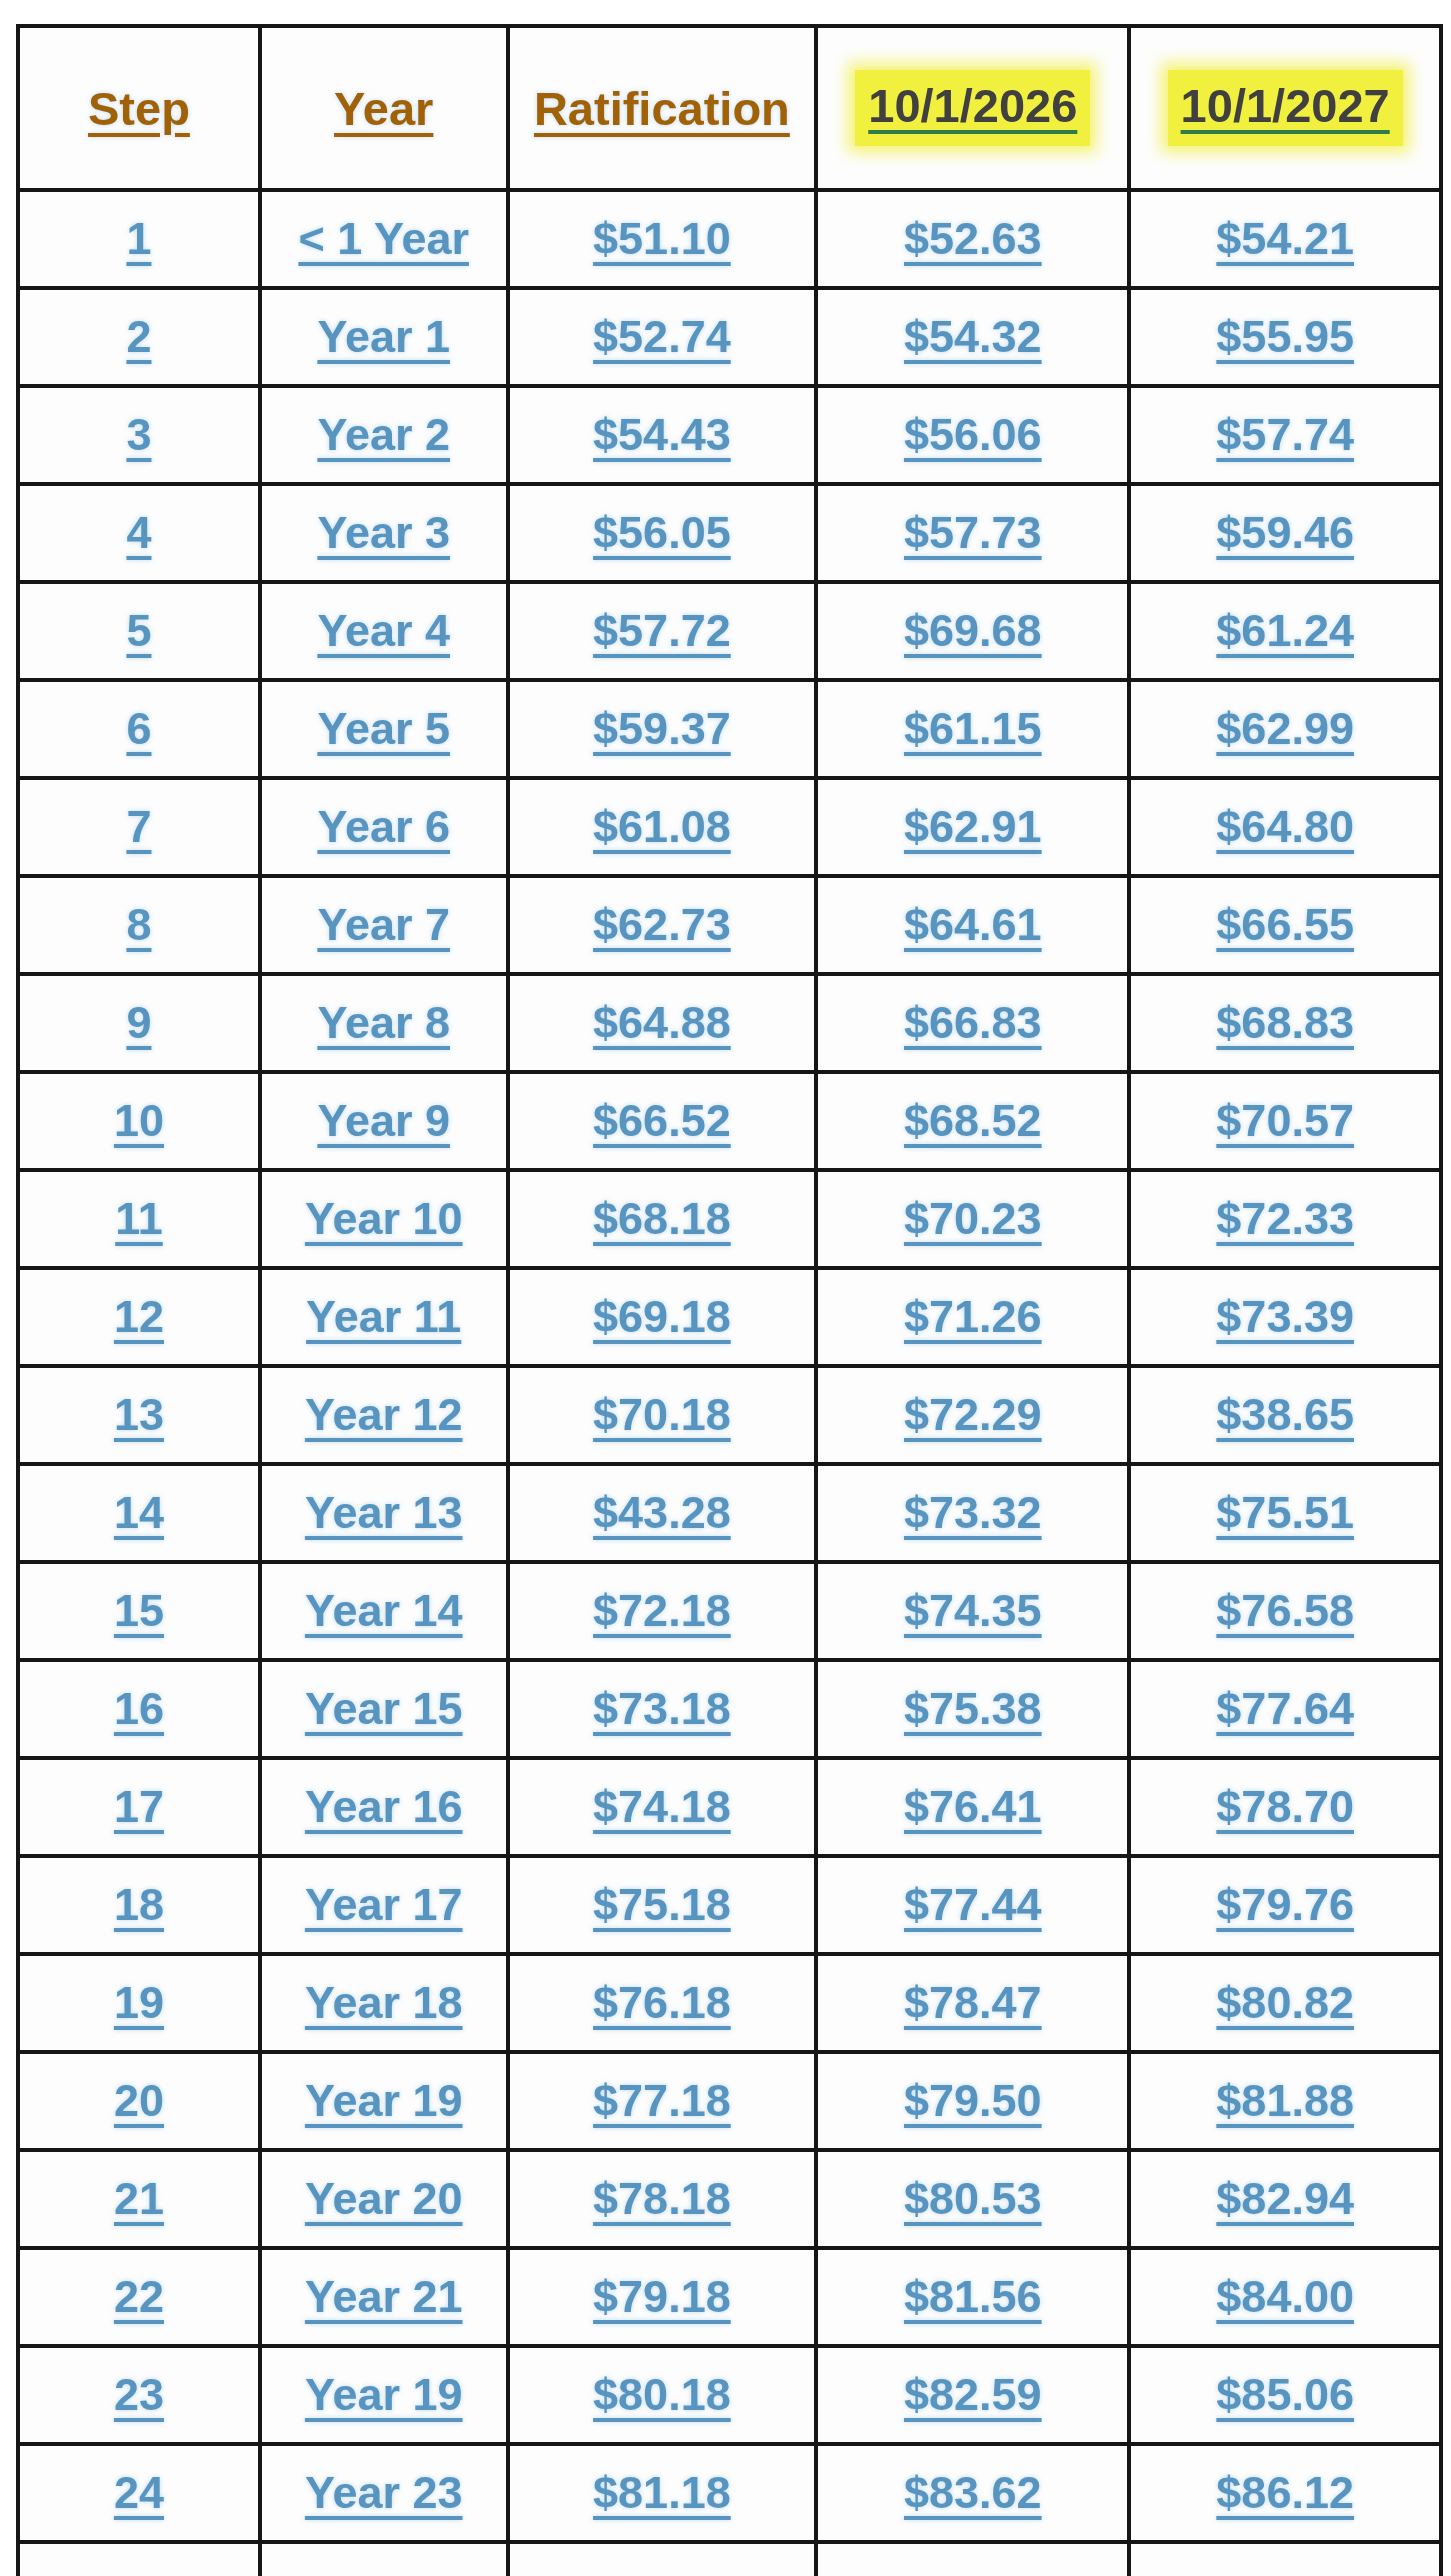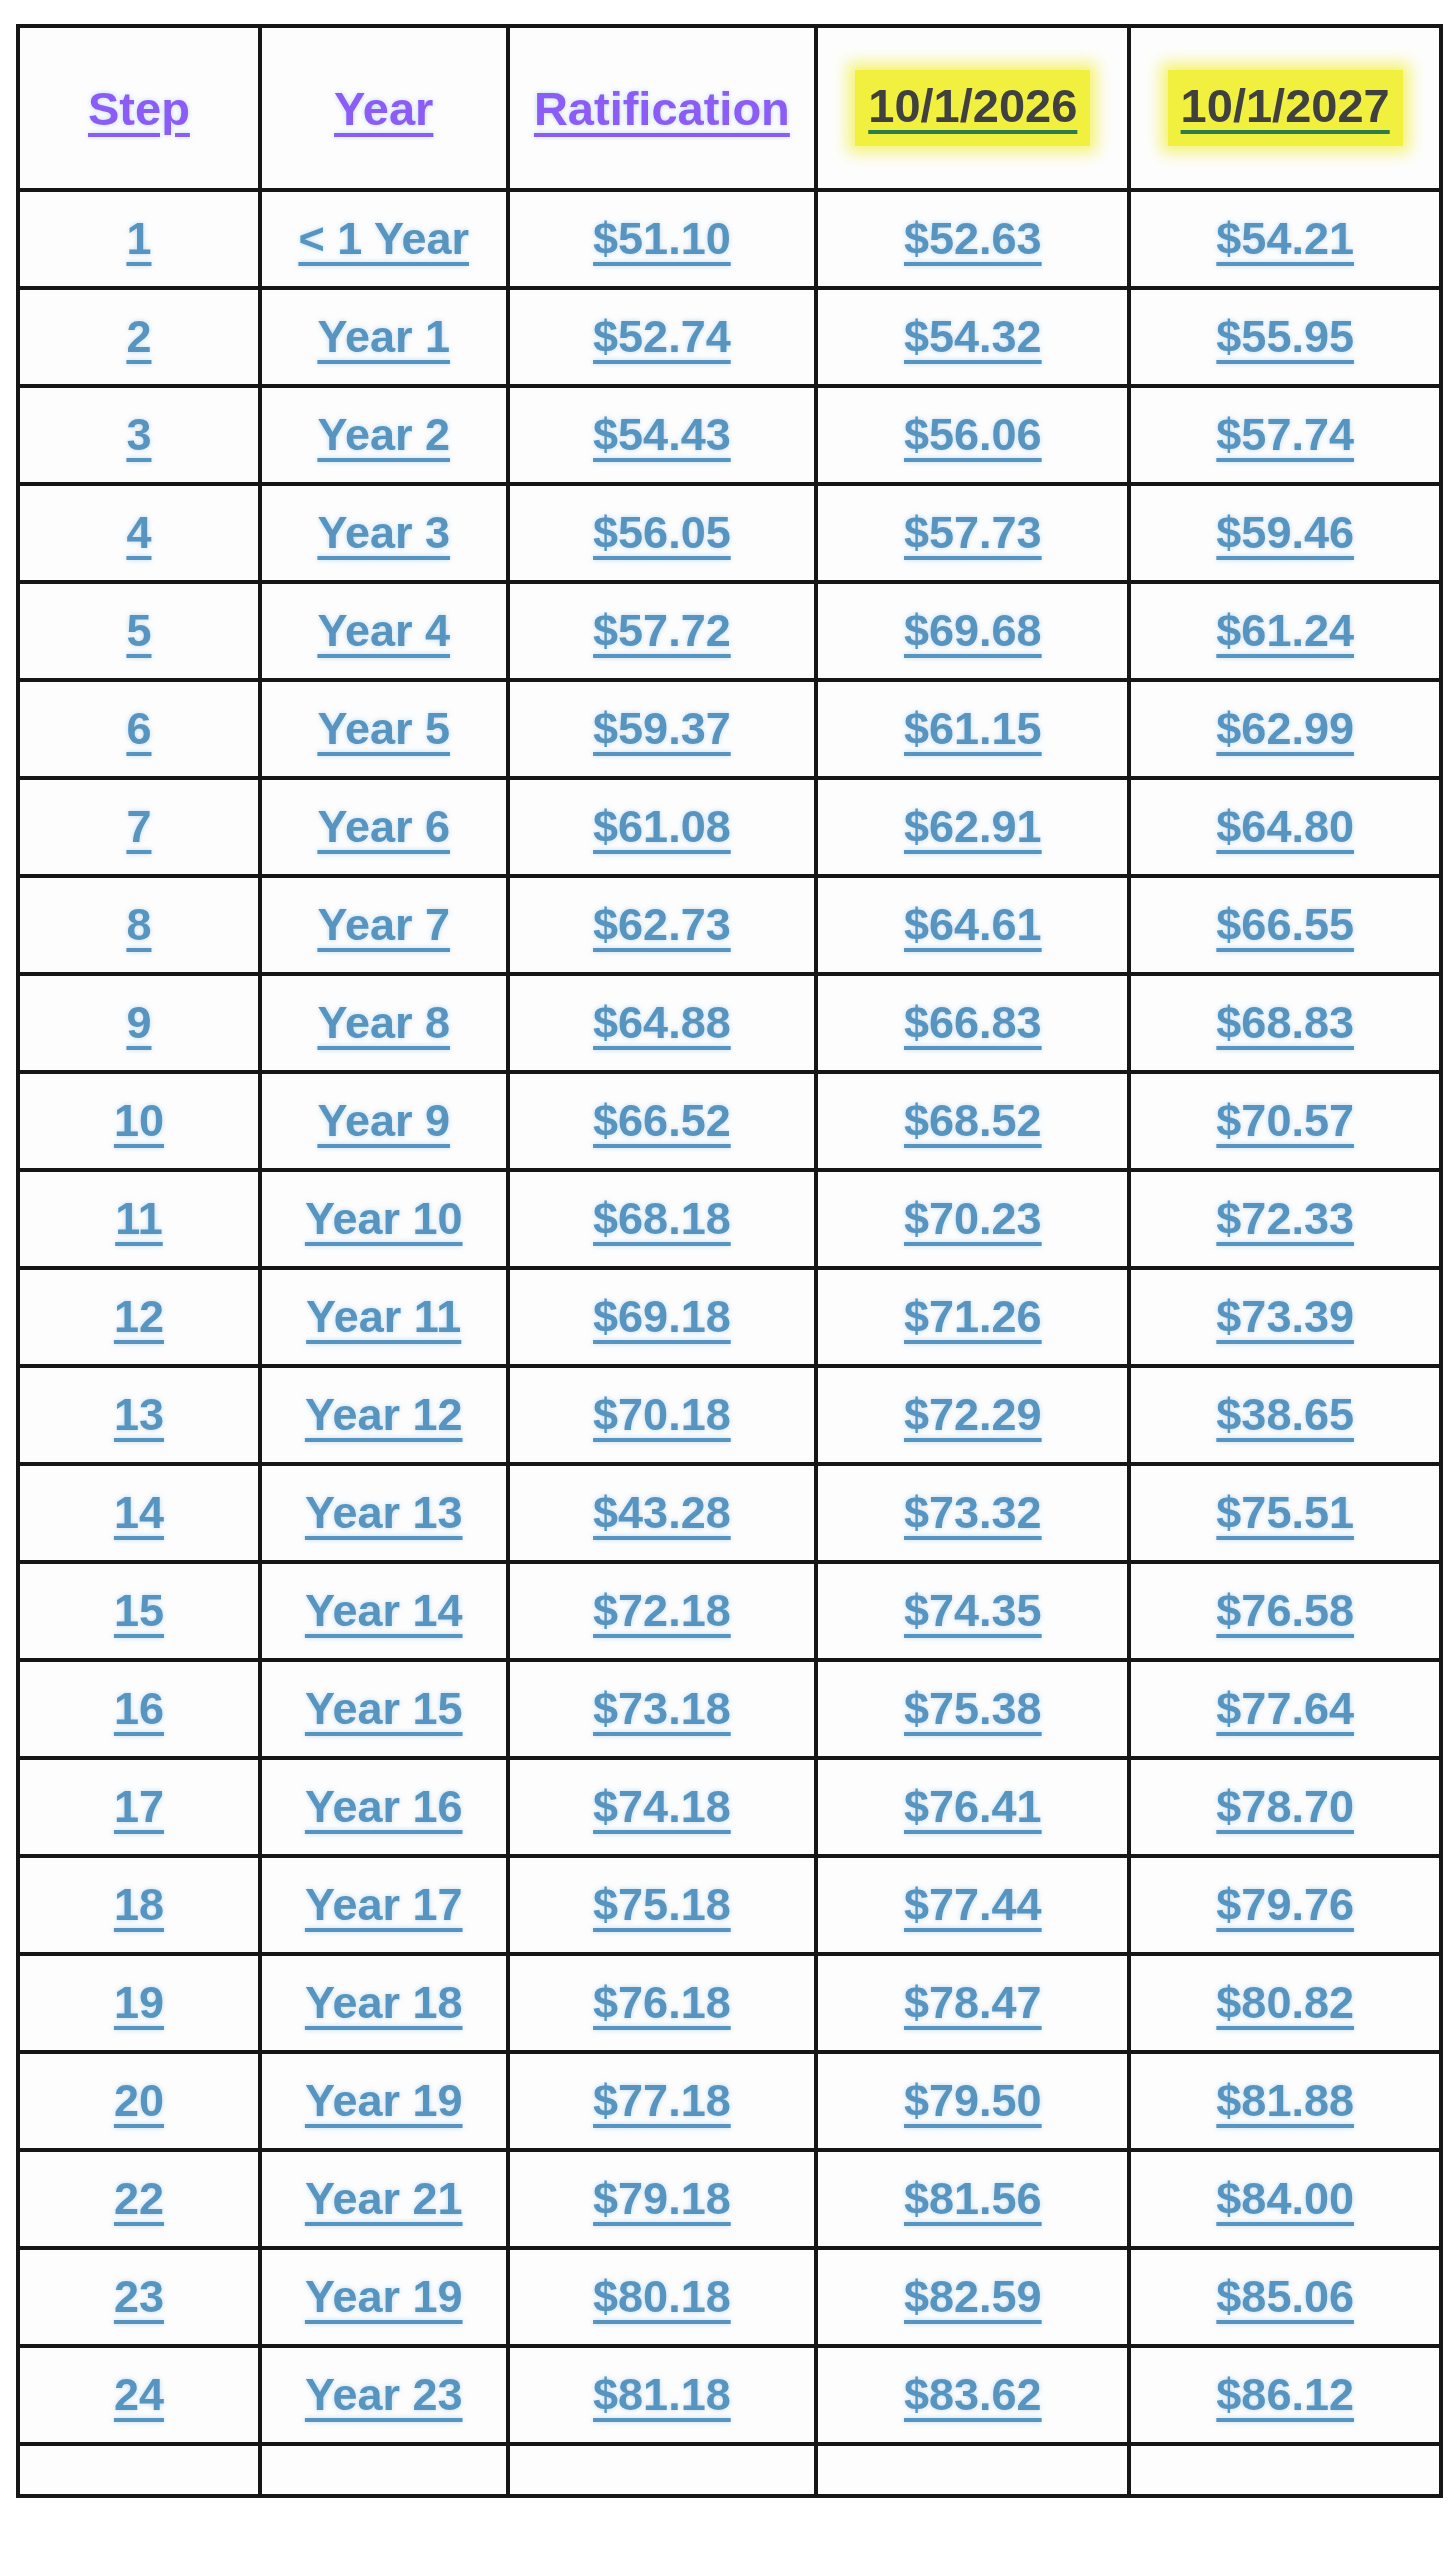--- a/index.html
+++ b/index.html
@@ -35,21 +35,21 @@
     font-weight: bold;
     font-size: 45px;
     text-decoration: underline;
     text-decoration-thickness: 4px;
     text-underline-offset: 8px;
     text-shadow: 0 0 5.6px rgba(140, 190, 225, 0.55);
     white-space: nowrap;
     cursor: pointer;
   }
   .header-link {
-    color: #8b5cf6;
+    color: #a16207;
     font-weight: bold;
     font-size: 47px;
     text-decoration: underline;
     text-decoration-thickness: 4px;
     text-underline-offset: 8px;
     text-shadow: 0 0 5.6px rgba(140, 190, 225, 0.55);
     white-space: nowrap;
     cursor: pointer;
   }
   .header-link.highlighted {
@@ -218,20 +218,27 @@
           <td><span class="cell-link">$80.82</span></td>
         </tr>
         <tr>
           <td><span class="cell-link">20</span></td>
           <td><span class="cell-link">Year 19</span></td>
           <td><span class="cell-link">$77.18</span></td>
           <td><span class="cell-link">$79.50</span></td>
           <td><span class="cell-link">$81.88</span></td>
         </tr>
         <tr>
+          <td><span class="cell-link">21</span></td>
+          <td><span class="cell-link">Year 20</span></td>
+          <td><span class="cell-link">$78.18</span></td>
+          <td><span class="cell-link">$80.53</span></td>
+          <td><span class="cell-link">$82.94</span></td>
+        </tr>
+        <tr>
           <td><span class="cell-link">22</span></td>
           <td><span class="cell-link">Year 21</span></td>
           <td><span class="cell-link">$79.18</span></td>
           <td><span class="cell-link">$81.56</span></td>
           <td><span class="cell-link">$84.00</span></td>
         </tr>
         <tr>
           <td><span class="cell-link">23</span></td>
           <td><span class="cell-link">Year 19</span></td>
           <td><span class="cell-link">$80.18</span></td>

